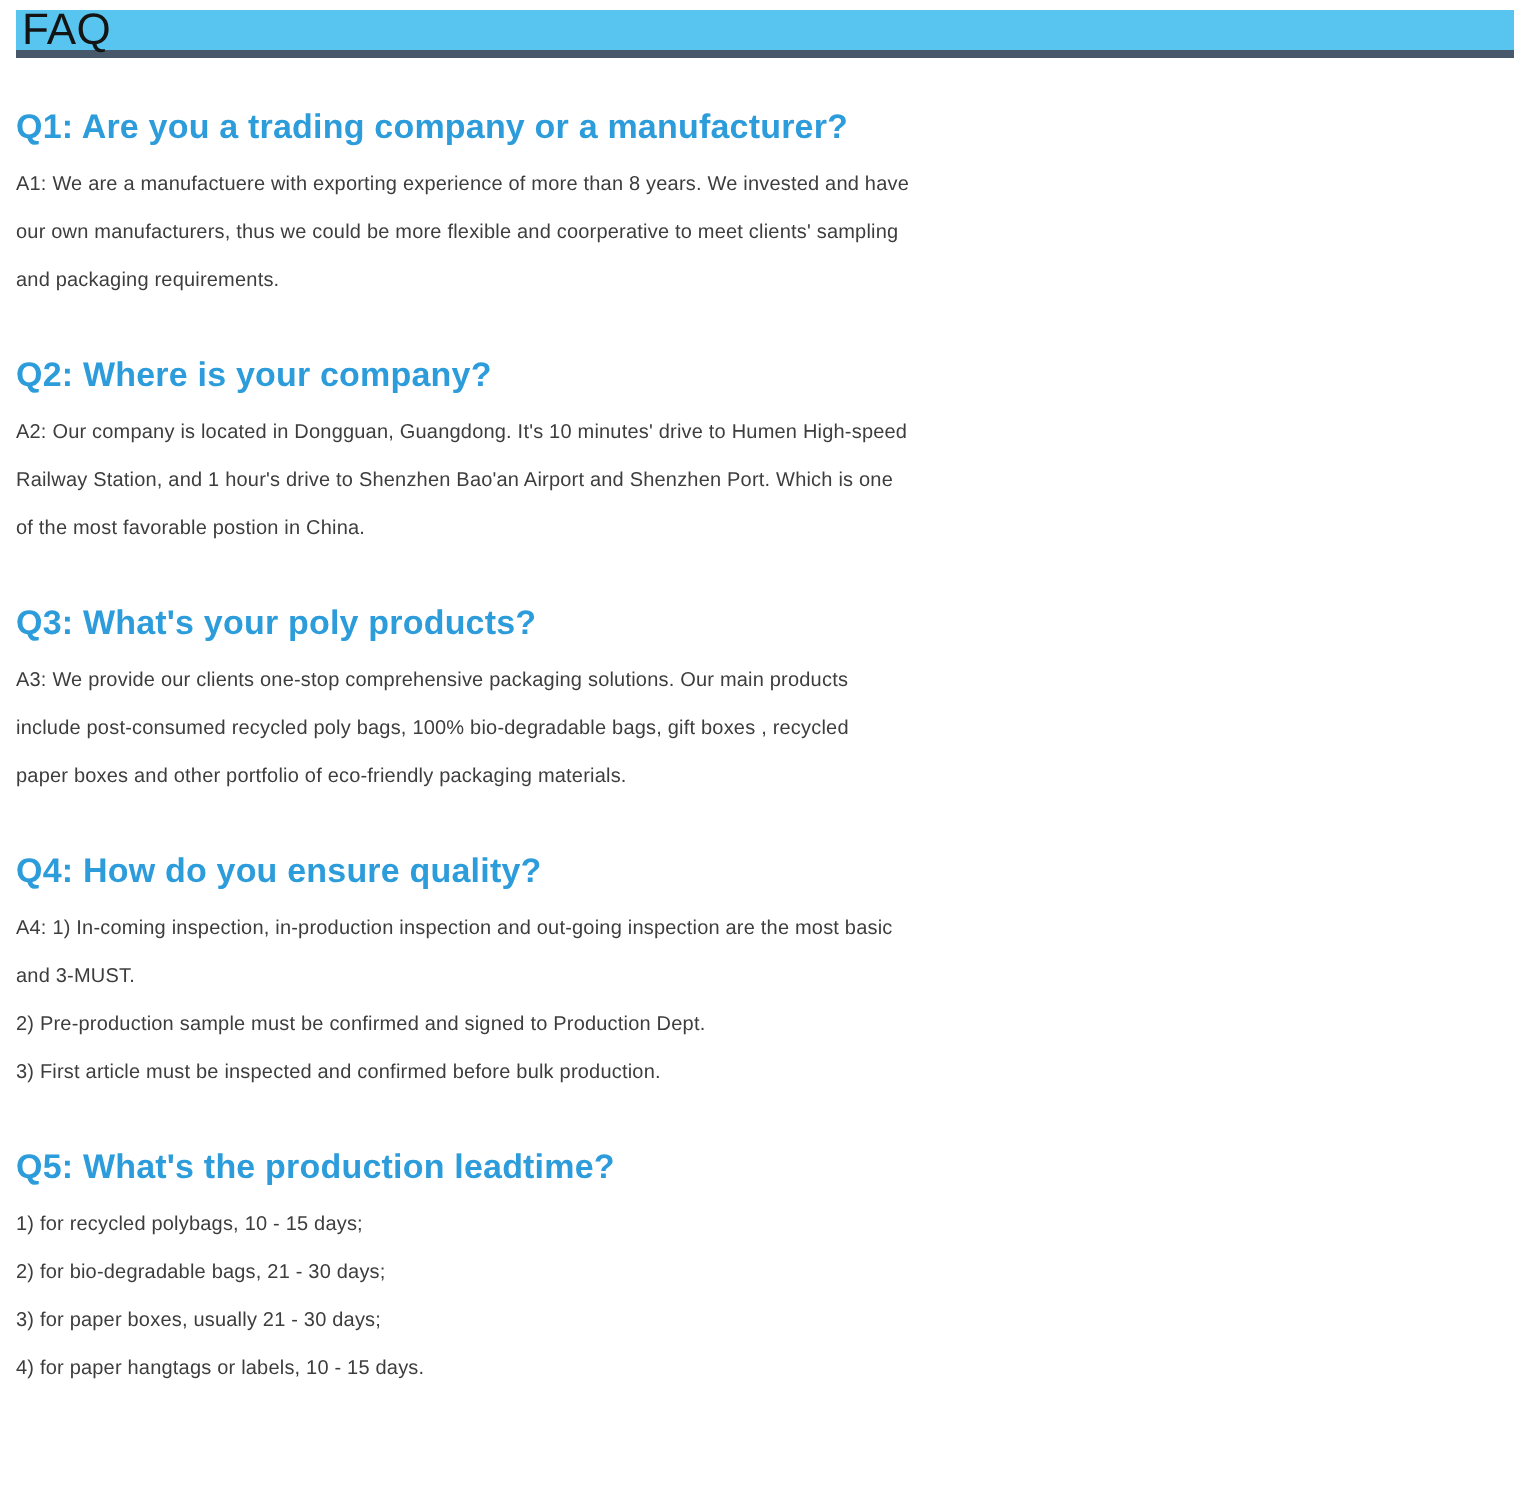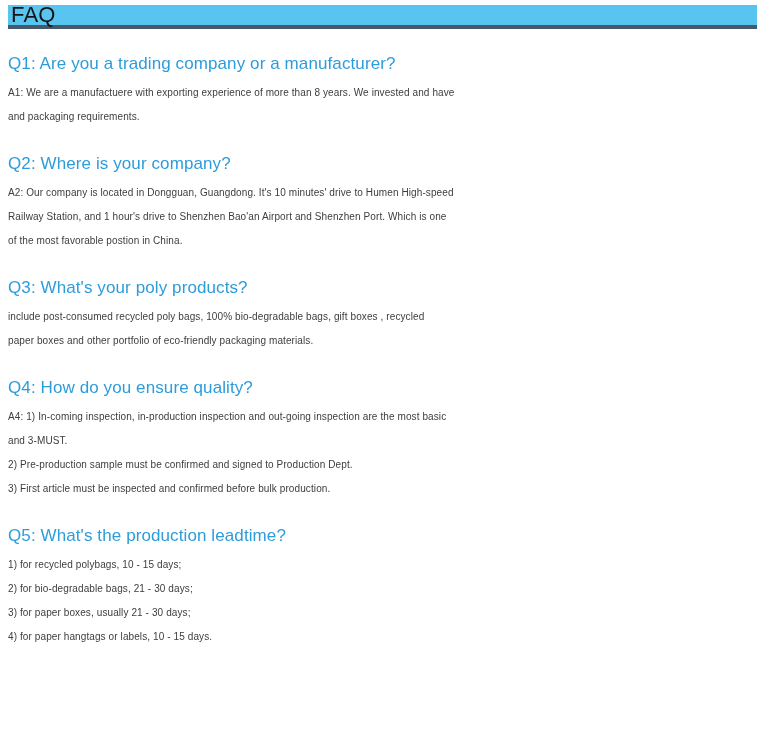--- a/index.html
+++ b/index.html
@@ -43,21 +43,21 @@
   .content {
     padding: 0 8px;
   }
   .faq-section {
     margin-top: 25px;
   }
   .question {
     margin: 0 0 7px 0;
     font-size: 17px;
     line-height: 20px;
-    font-weight: normal;
+    font-weight: bold;
     color: var(--question);
     letter-spacing: 0.1px;
   }
   .answer-line {
     font-size: 10px;
     line-height: 24px;
     color: var(--body-text);
     letter-spacing: 0.1px;
     white-space: nowrap;
   }
@@ -66,30 +66,32 @@
 <body>
 
 <div class="page">
   <div class="faq-header">
     <span class="title">FAQ</span>
   </div>
   <div class="content" id="sections">
       <section class="faq-section">
         <h2 class="question">Q1: Are you a trading company or a manufacturer?</h2>
         <div class="answer-line">A1: We are a manufactuere with exporting experience of more than 8 years. We invested and have</div>
+        <div class="answer-line">our own manufacturers, thus we could be more flexible and coorperative to meet clients' sampling</div>
         <div class="answer-line">and packaging requirements.</div>
       </section>
       <section class="faq-section">
         <h2 class="question">Q2: Where is your company?</h2>
         <div class="answer-line">A2: Our company is located in Dongguan, Guangdong. It's 10 minutes' drive to Humen High-speed</div>
         <div class="answer-line">Railway Station, and 1 hour's drive to Shenzhen Bao'an Airport and Shenzhen Port. Which is one</div>
         <div class="answer-line">of the most favorable postion in China.</div>
       </section>
       <section class="faq-section">
         <h2 class="question">Q3: What's your poly products?</h2>
+        <div class="answer-line">A3: We provide our clients one-stop comprehensive packaging solutions. Our main products</div>
         <div class="answer-line">include post-consumed recycled poly bags, 100% bio-degradable bags, gift boxes , recycled</div>
         <div class="answer-line">paper boxes and other portfolio of eco-friendly packaging materials.</div>
       </section>
       <section class="faq-section">
         <h2 class="question">Q4: How do you ensure quality?</h2>
         <div class="answer-line">A4: 1) In-coming inspection, in-production inspection and out-going inspection are the most basic</div>
         <div class="answer-line">and 3-MUST.</div>
         <div class="answer-line">2) Pre-production sample must be confirmed and signed to Production Dept.</div>
         <div class="answer-line">3) First article must be inspected and confirmed before bulk production.</div>
       </section>

